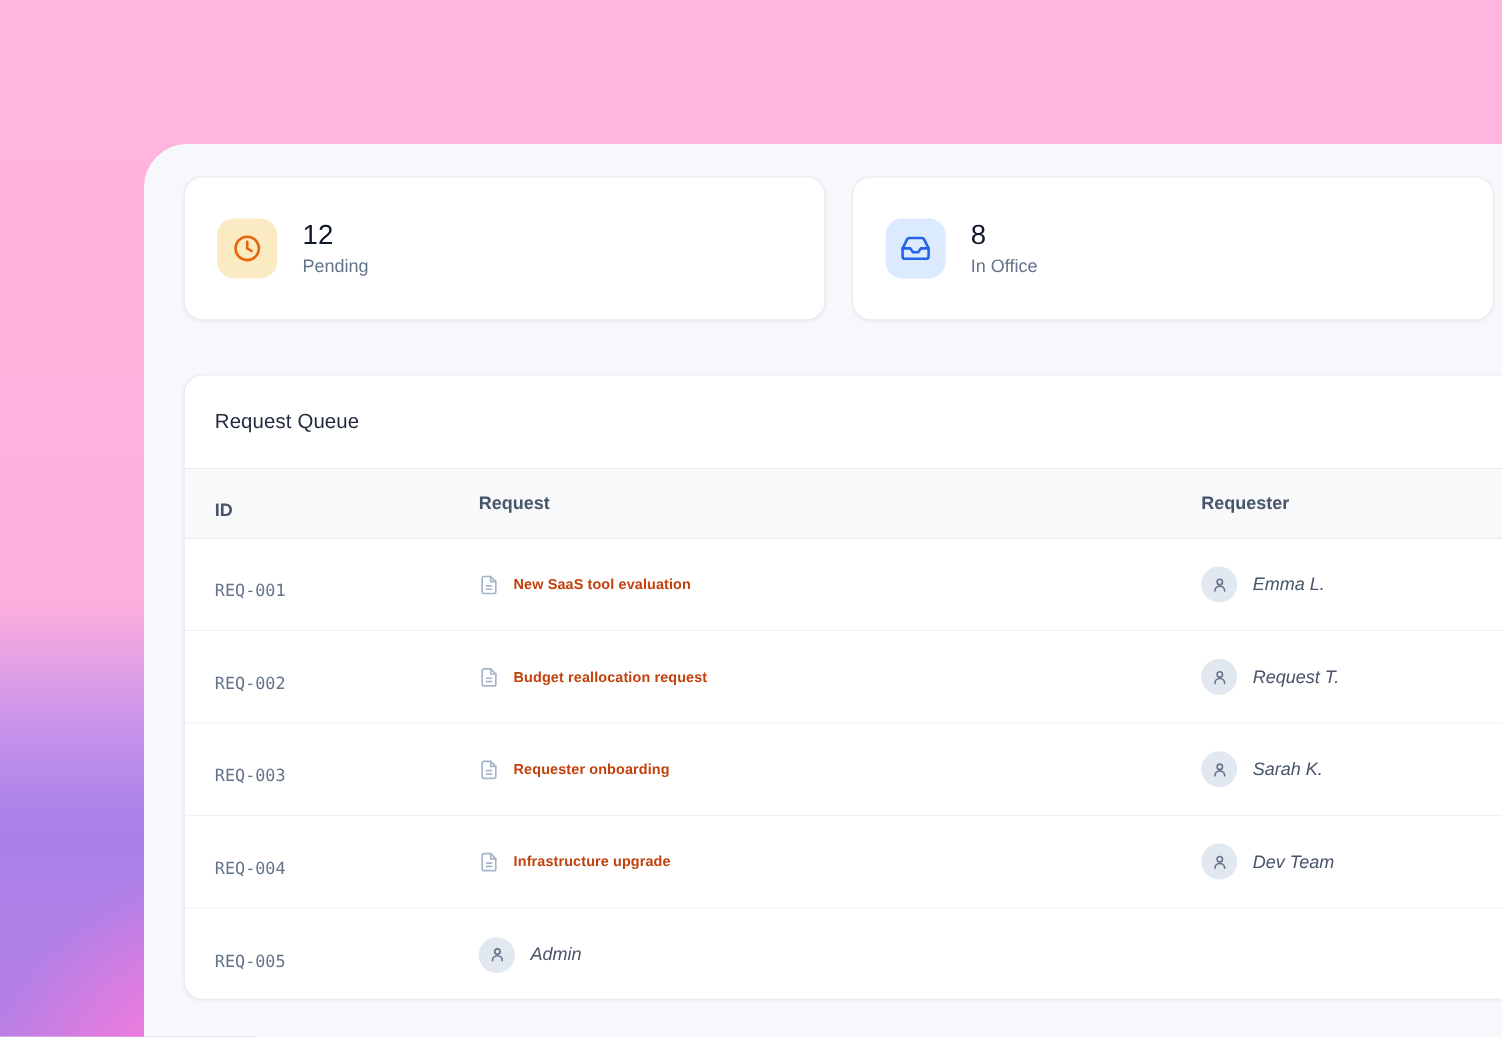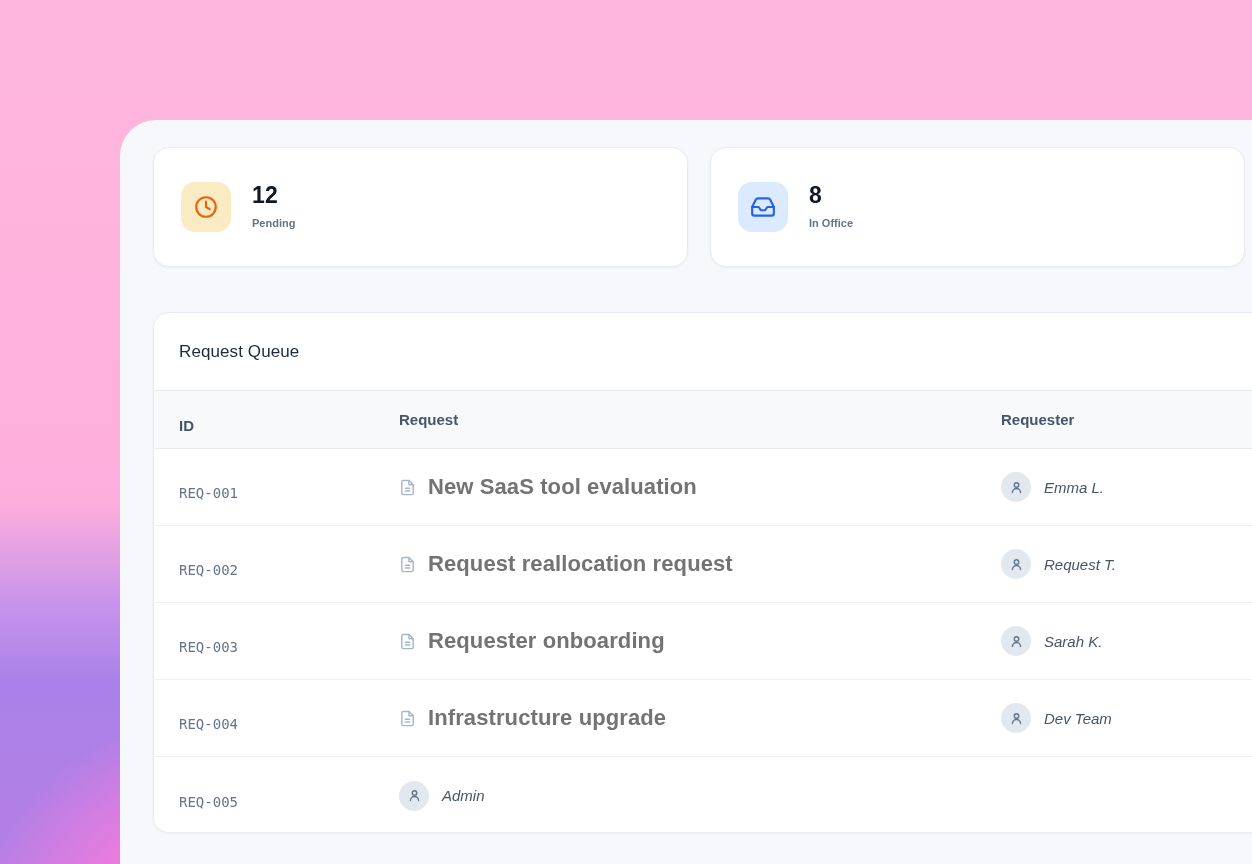--- a/index.html
+++ b/index.html
@@ -26,22 +26,22 @@
     border:1px solid #E8ECF2;border-radius:16px;
     box-shadow:0 1px 3px rgba(16,24,40,.05);
     display:flex;align-items:center;gap:21px;
     padding-left:27px;box-sizing:border-box;
   }
   .stat-icon{
     width:50px;height:50px;border-radius:14px;flex:0 0 auto;
     display:flex;align-items:center;justify-content:center;
   }
   .stat-icon svg{display:block;}
-  .stat-value{font-size:23px;line-height:27px;font-weight:700;color:#0F172A;letter-spacing:.2px;}
-  .stat-label{font-size:11px;line-height:20px;color:#64748B;margin-top:4px;font-weight:bold;}
+  .stat-value{font-size:23px;line-height:27px;font-weight:400;color:#0F172A;letter-spacing:.2px;}
+  .stat-label{font-size:15px;line-height:20px;color:#64748B;margin-top:4px;}
 
   
   .table-card{
     position:absolute;left:33px;top:192px;width:1150px;height:521px;
     background:#FFFFFF;border:1px solid #E8ECF2;border-radius:16px;
     box-shadow:0 1px 3px rgba(16,24,40,.05);
     box-sizing:border-box;overflow:hidden;
   }
   .table-title-wrap{
     height:78px;display:flex;align-items:center;padding-left:25px;
@@ -60,21 +60,21 @@
     height:77px;display:flex;align-items:center;
     border-bottom:1px solid #EEF1F5;box-sizing:border-box;background:#FFFFFF;
   }
   .trow:last-child{border-bottom:none;}
   .td-id{
     font-family:"DejaVu Sans Mono",monospace;
     font-size:14px;color:#64748B;
   }
   .td-req{display:flex;align-items:center;gap:12px;}
   .doc-icon{display:flex;align-items:center;}
-  .req-text{font-size:22px;font-weight:700;color:#737373;letter-spacing:.1px;}
+  .req-text{font-size:12px;font-weight:700;color:#c2410c;letter-spacing:.1px;}
   .td-requester{display:flex;align-items:center;}
   .avatar{
     width:30px;height:30px;border-radius:50%;
     display:flex;align-items:center;justify-content:center;
     margin-right:13px;flex:0 0 auto;
   }
   .name{font-size:15px;color:#475569;font-style:italic;}
 </style>
 </head>
 <body>
@@ -150,21 +150,21 @@
     <div class="col-id td-id">REQ-002</div>
     <div class="col-req td-req">
       <span class="doc-icon" style="color: rgb(165, 182, 204);">
         <svg width="17" height="17" viewBox="0 0 24 24" fill="none" stroke="currentColor" stroke-width="2" stroke-linecap="round" stroke-linejoin="round">
           <path d="M14 2H6a2 2 0 0 0-2 2v16a2 2 0 0 0 2 2h12a2 2 0 0 0 2-2V8z"></path>
           <polyline points="14 2 14 8 20 8"></polyline>
           <line x1="9" y1="13" x2="15" y2="13"></line>
           <line x1="9" y1="17" x2="15" y2="17"></line>
         </svg>
       </span>
-      <span class="req-text">Request reallocation request</span>
+      <span class="req-text">Budget reallocation request</span>
     </div>
     <div class="col-requester td-requester">
       <span class="avatar" style="color: rgb(100, 116, 139); background-color: rgb(226, 232, 240);">
         <svg width="15" height="15" viewBox="0 0 24 24" fill="none" stroke="currentColor" stroke-width="2.2" stroke-linecap="round" stroke-linejoin="round">
           <circle cx="12" cy="8" r="3.6"></circle>
           <path d="M5.5 20c0-3.6 2.9-6.5 6.5-6.5s6.5 2.9 6.5 6.5"></path>
         </svg>
       </span>
       <span class="name">Request T.</span>
     </div>

